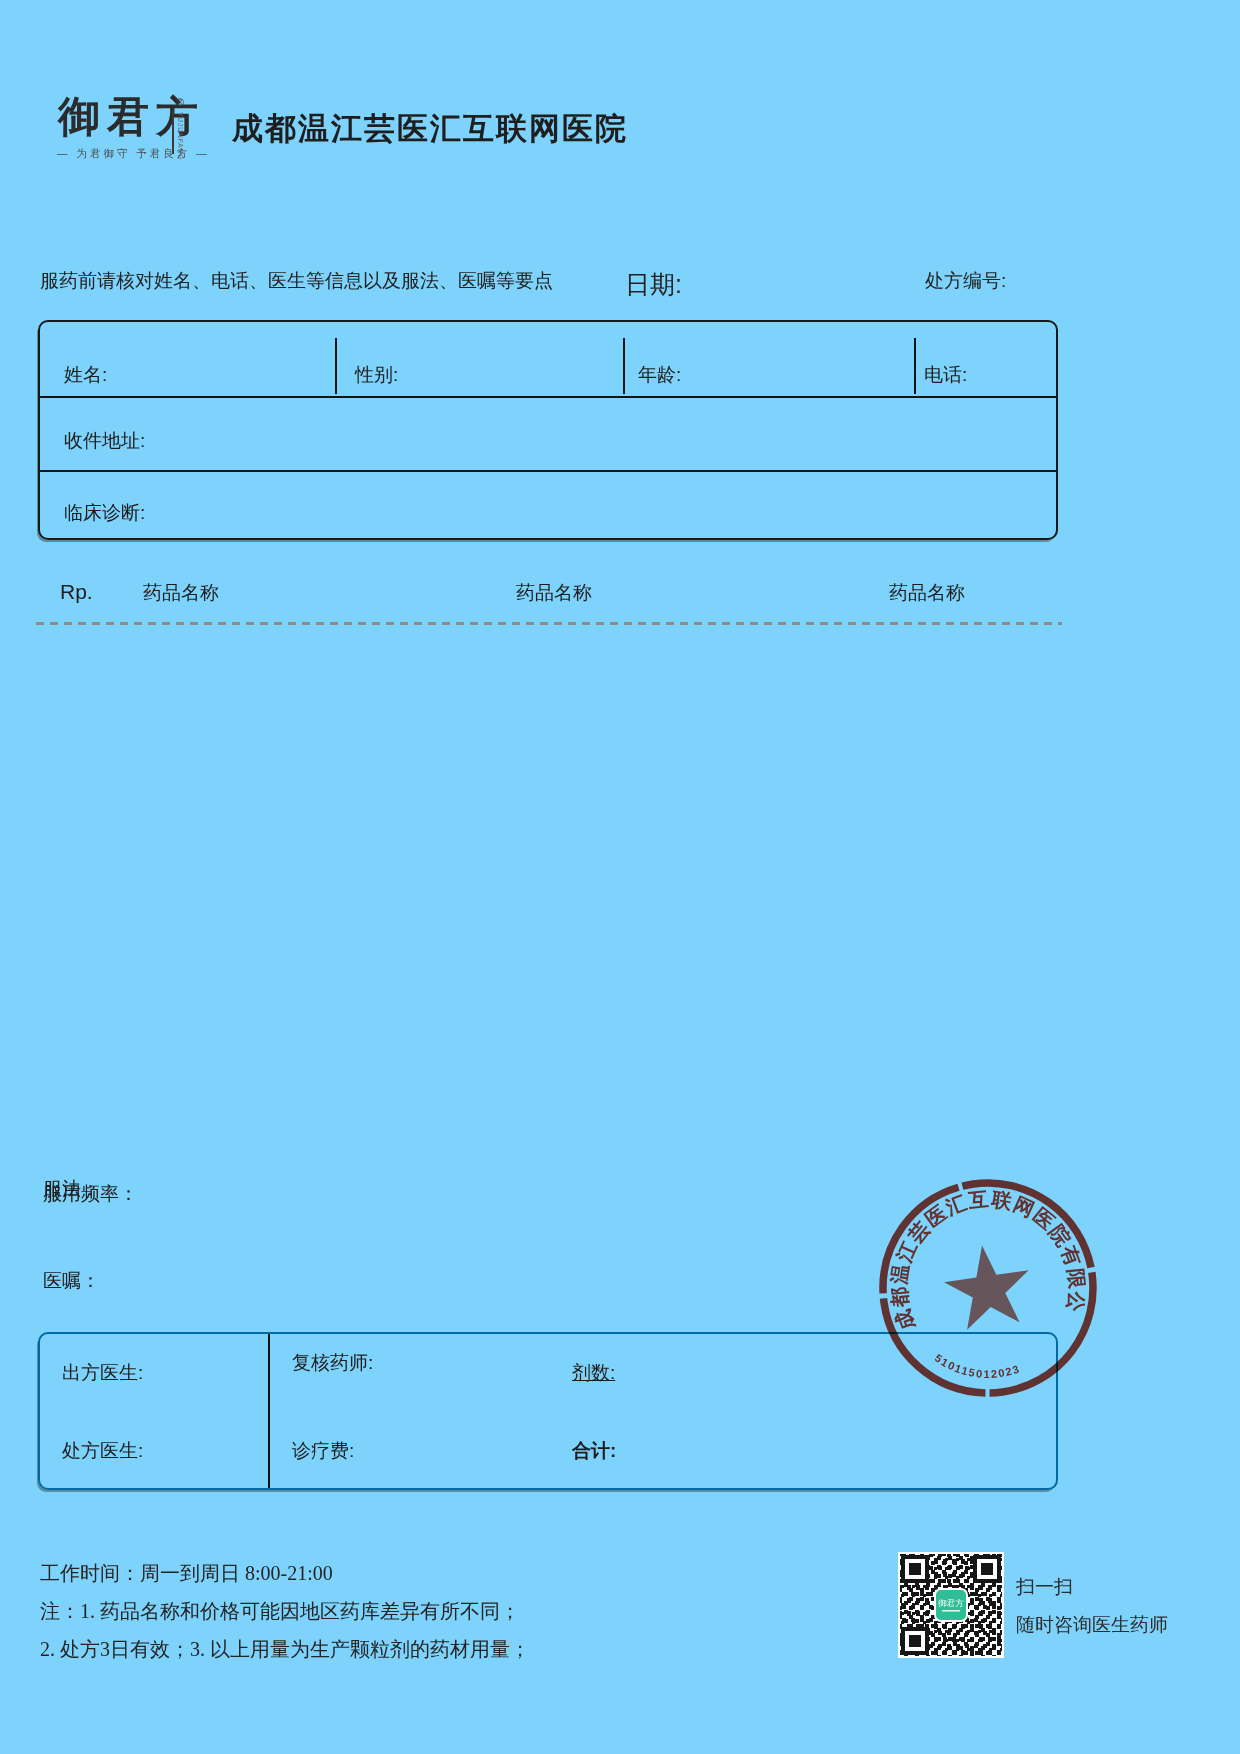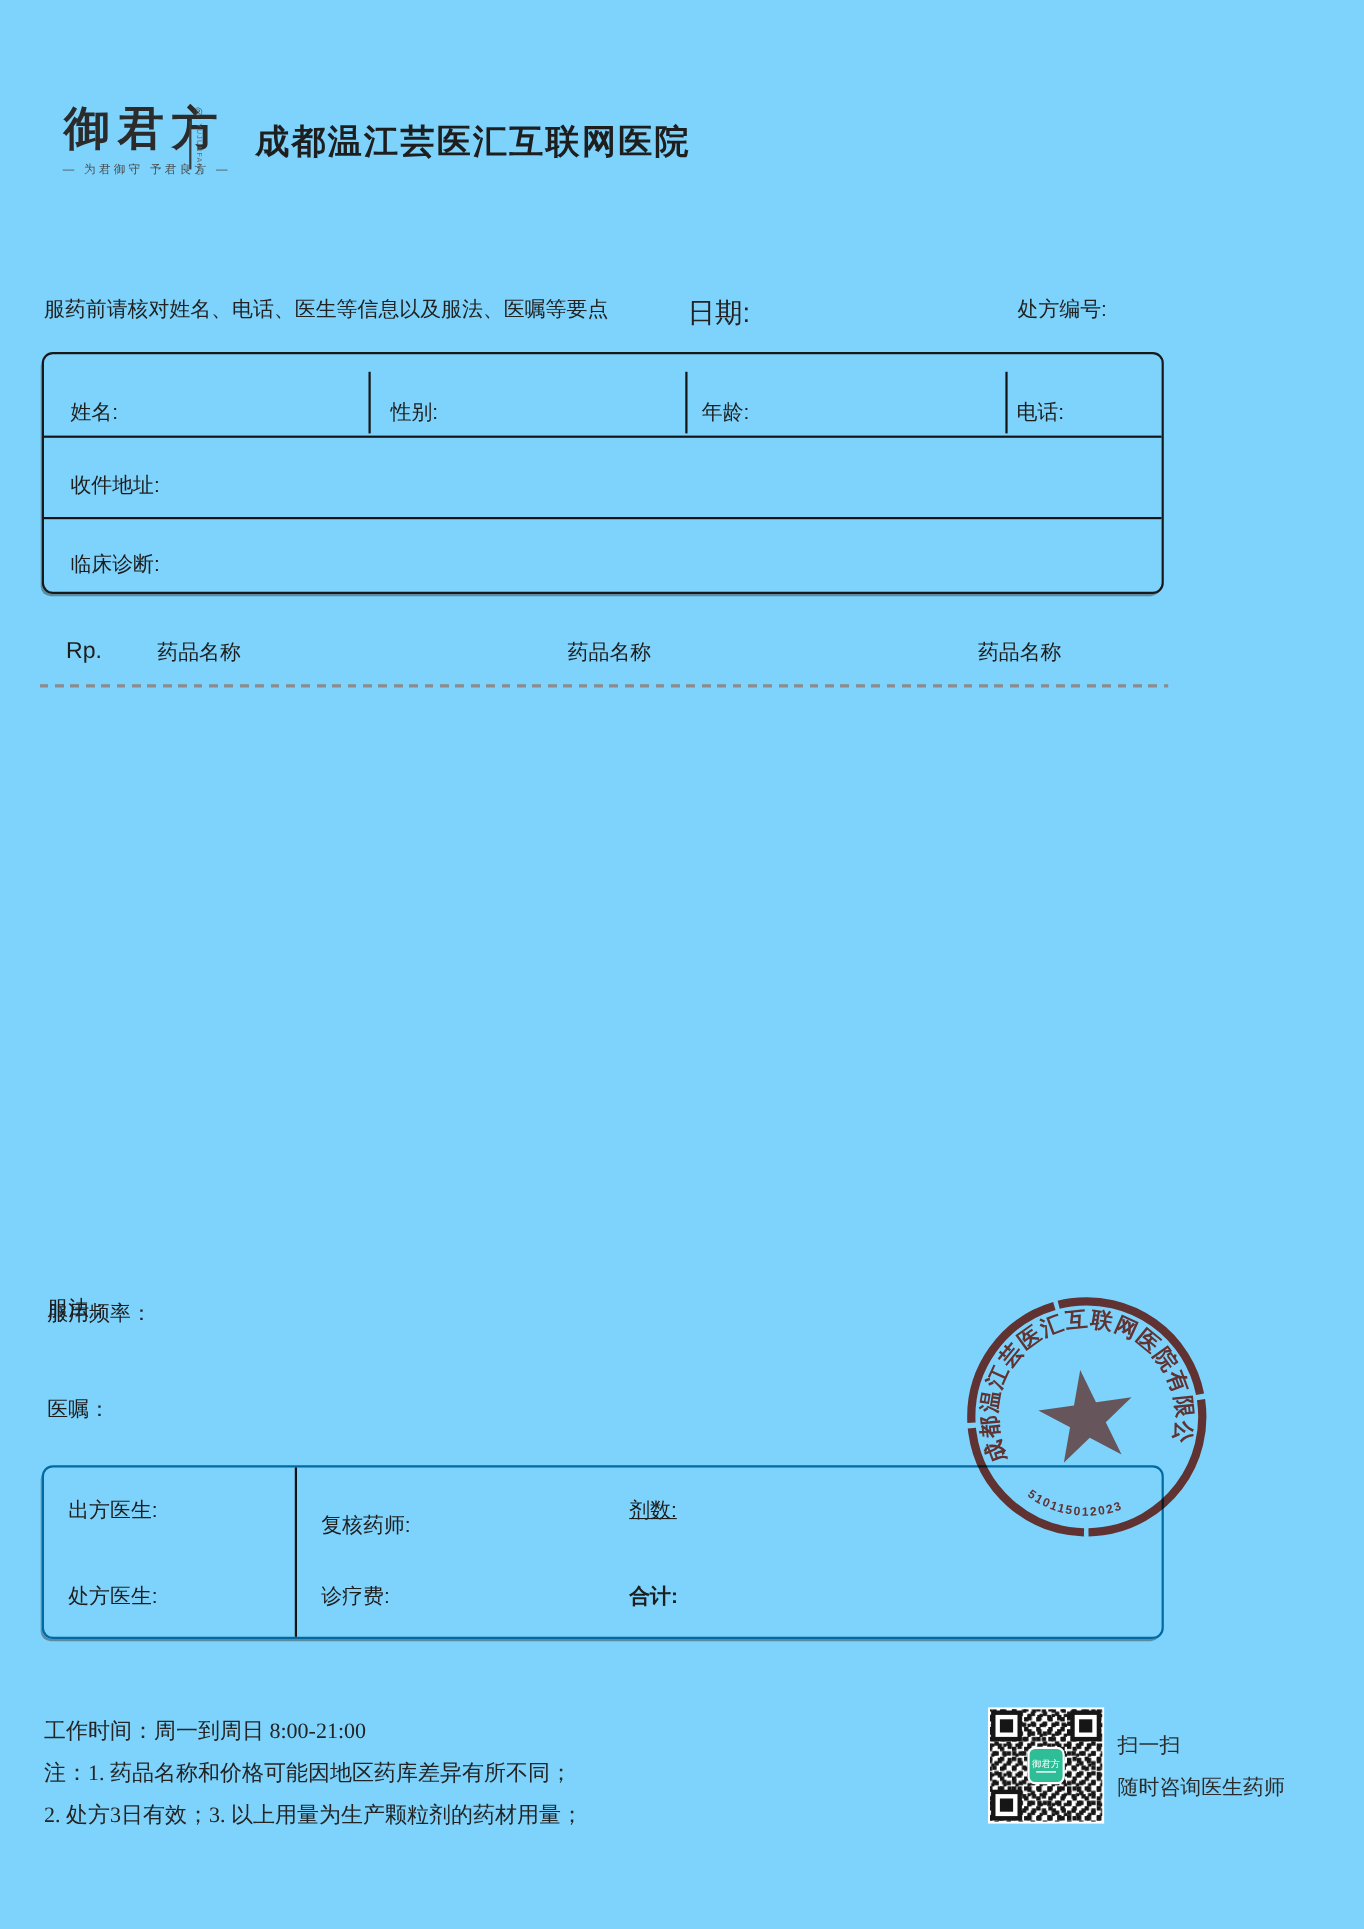--- a/index.html
+++ b/index.html
@@ -50,21 +50,21 @@
   .usage-label{position:absolute;left:43px;font-size:19px;color:#1d1d1d;}
   .u-method{top:1176px;} .u-freq{top:1181px;} .u-advice{top:1268px;}
 
   
   .sign-box{position:absolute;left:38px;top:1332px;width:1020px;height:158px;
             border:2px solid #0369a1;border-radius:10px;box-sizing:border-box;
             box-shadow:-2px 3px 0 -1px rgba(50,50,50,.45);}
   .sb-vline{position:absolute;left:228px;top:0;width:2px;height:100%;background:#131313;}
   .sb-label{position:absolute;font-size:19px;color:#1d1d1d;white-space:nowrap;}
   .sb-issuing{left:22px;top:26px;}
-  .sb-review{left:252px;top:40px;}
+  .sb-review{left:252px;top:16px;}
   .sb-dose{left:532px;top:26px;text-decoration:underline;}
   .sb-prescribing{left:22px;top:104px;}
   .sb-fee{left:252px;top:104px;}
   .sb-total{left:532px;top:104px;font-weight:bold;}
 
   
   .stamp{position:absolute;left:872px;top:1172px;width:232px;height:232px;
          transform:rotate(-8deg);opacity:.92;mix-blend-mode:multiply;z-index:5;}
 
   

